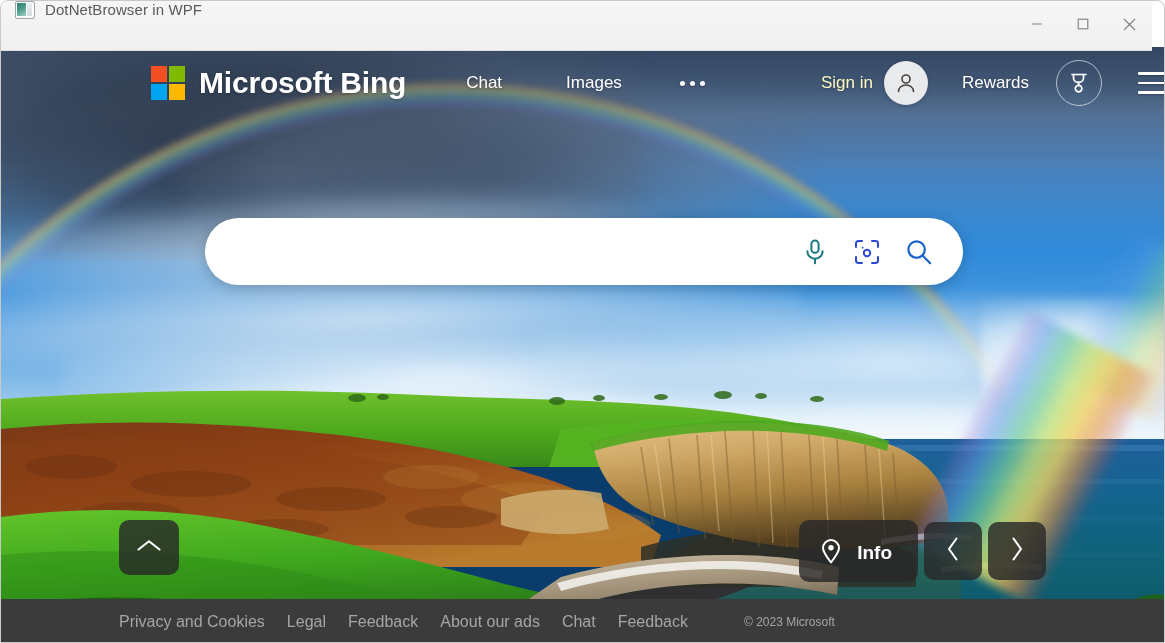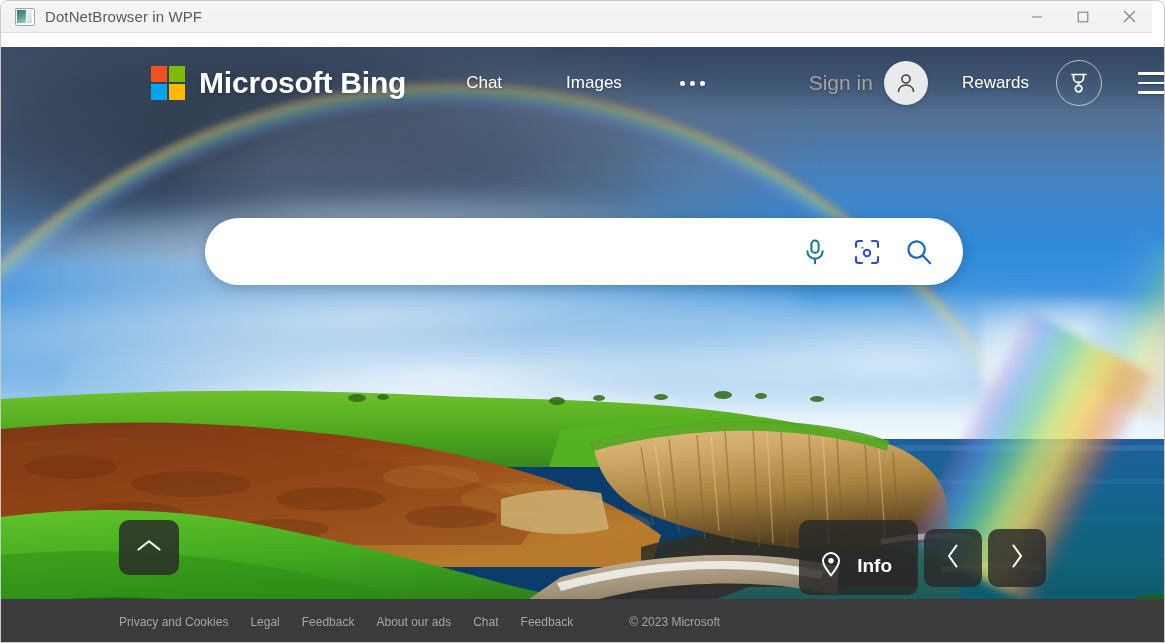--- a/index.html
+++ b/index.html
@@ -25,25 +25,25 @@
     background: #ffffff;
     border: 1px solid #c9c9c9;
     border-radius: 8px 8px 0 0;
     overflow: hidden;
   }
 
   
   .titlebar {
     position: absolute;
     top: 0; left: 0; right: 12px;
-    height: 32px;
+    height: 50px;
     background: linear-gradient(#f6f6f6, #f0f0f0);
     border-bottom: 1px solid #dfdfdf;
     display: flex;
-    align-items: center;
+    align-items: flex-start;
     box-sizing: border-box;
     z-index: 40;
   }
   .tb-icon {
     width: 18px; height: 16px;
     margin-left: 14px;
     margin-right: 10px;
     border: 1px solid #9aa7ac;
     border-radius: 2px;
     background: #fdfdfd;
@@ -320,21 +320,21 @@
     align-items: center;
     padding-right: 24px;
   }
   .signin {
     display: flex; align-items: center;
     cursor: pointer;
     border-radius: 22px;
     padding: 3px 4px 3px 10px;
   }
   .signin-label {
-    color: #a3a3a3; font-size: 21px; white-space: nowrap;
+    color: #fef9c3; font-size: 17px; white-space: nowrap;
     text-shadow: 0 1px 3px rgba(0,0,0,0.3);
     margin-right: 11px;
   }
   .avatar {
     width: 44px; height: 44px; border-radius: 50%;
     background: #e8eaec;
     display: flex; align-items: center; justify-content: center;
     flex: none;
     box-shadow: 0 1px 4px rgba(0,0,0,0.18);
   }
@@ -419,21 +419,21 @@
   .img-controls {
     position: absolute;
     right: 120px; top: 473px;
     display: flex;
     align-items: center;
     gap: 6px;
     z-index: 16;
   }
   .info-btn {
     height: 58px;
-    padding: 17px 26px 0 20px;
+    padding: 4px 26px 0 20px;
     background: rgba(40,40,40,0.82);
     border-radius: 10px;
     display: flex; align-items: center; gap: 14px;
     cursor: pointer;
   }
   .info-label {
     color: #ffffff; font-size: 19px; font-weight: 600;
     white-space: nowrap;
   }
   .nav-arrow-btn {
@@ -455,21 +455,21 @@
     align-items: center;
     z-index: 18;
   }
   .footer-links {
     display: flex;
     align-items: center;
     margin-left: 118px;
   }
   .footer-link {
     color: #a5a5a5;
-    font-size: 12px;
+    font-size: 16px;
     white-space: nowrap;
     cursor: pointer;
     padding: 4px 22px 4px 0;
   }
   .footer-copy {
     color: #a5a5a5;
     font-size: 12px;
     white-space: nowrap;
     margin-left: 34px;
   }

